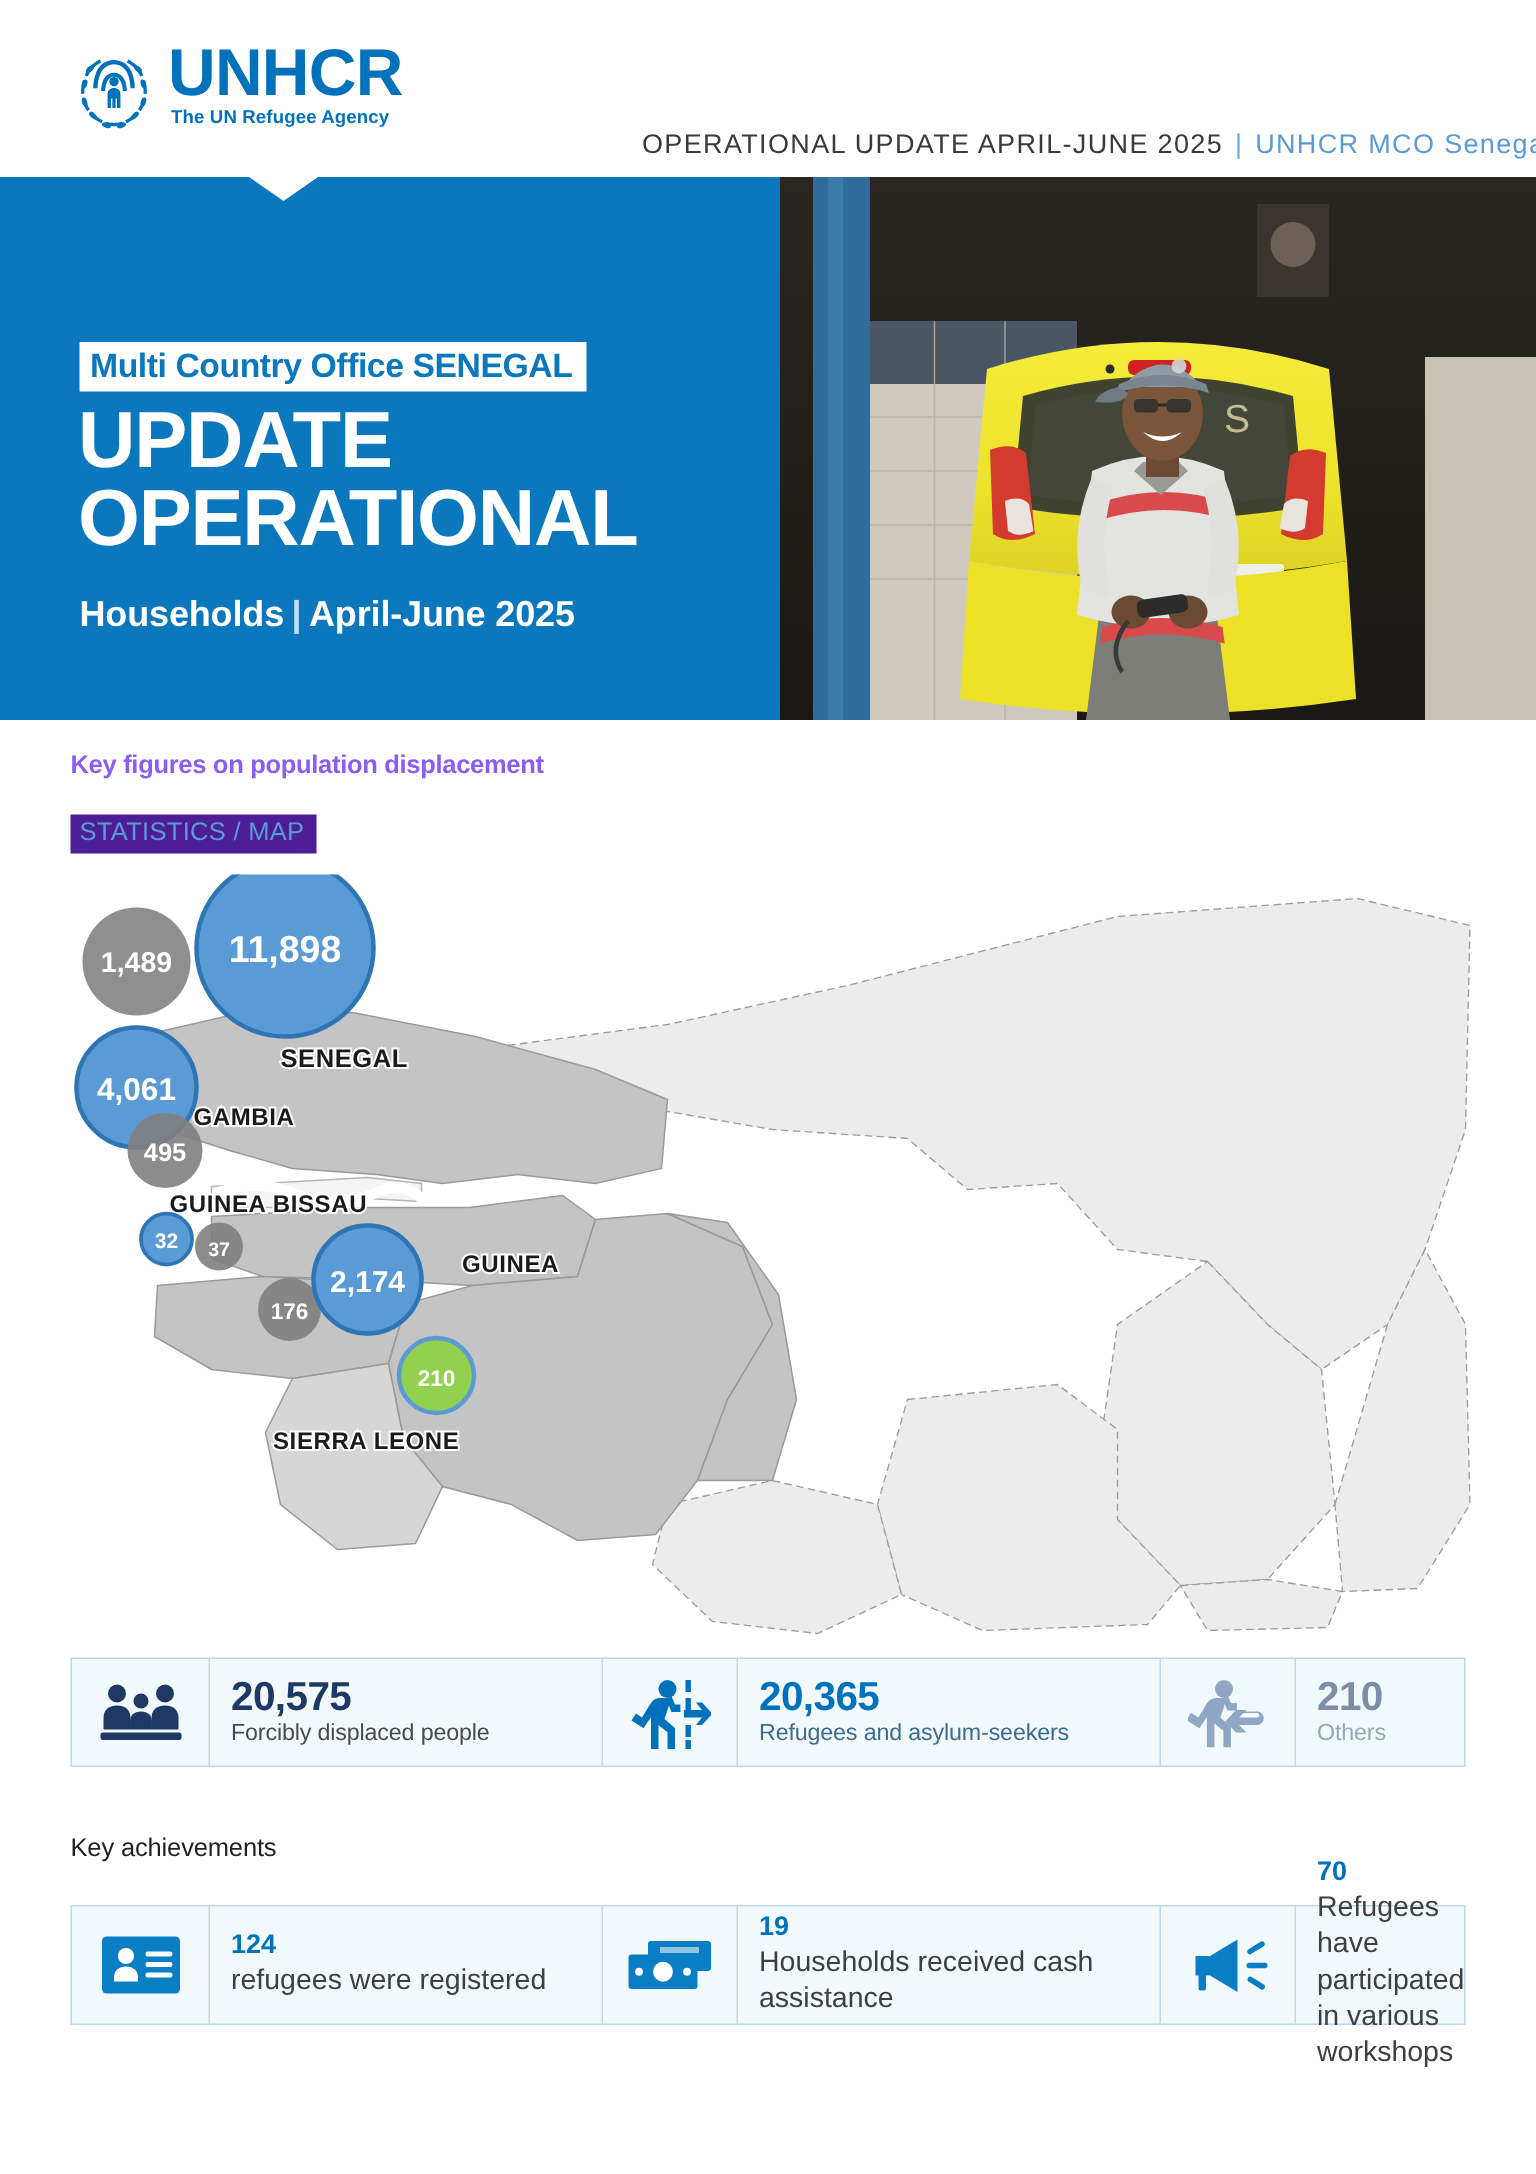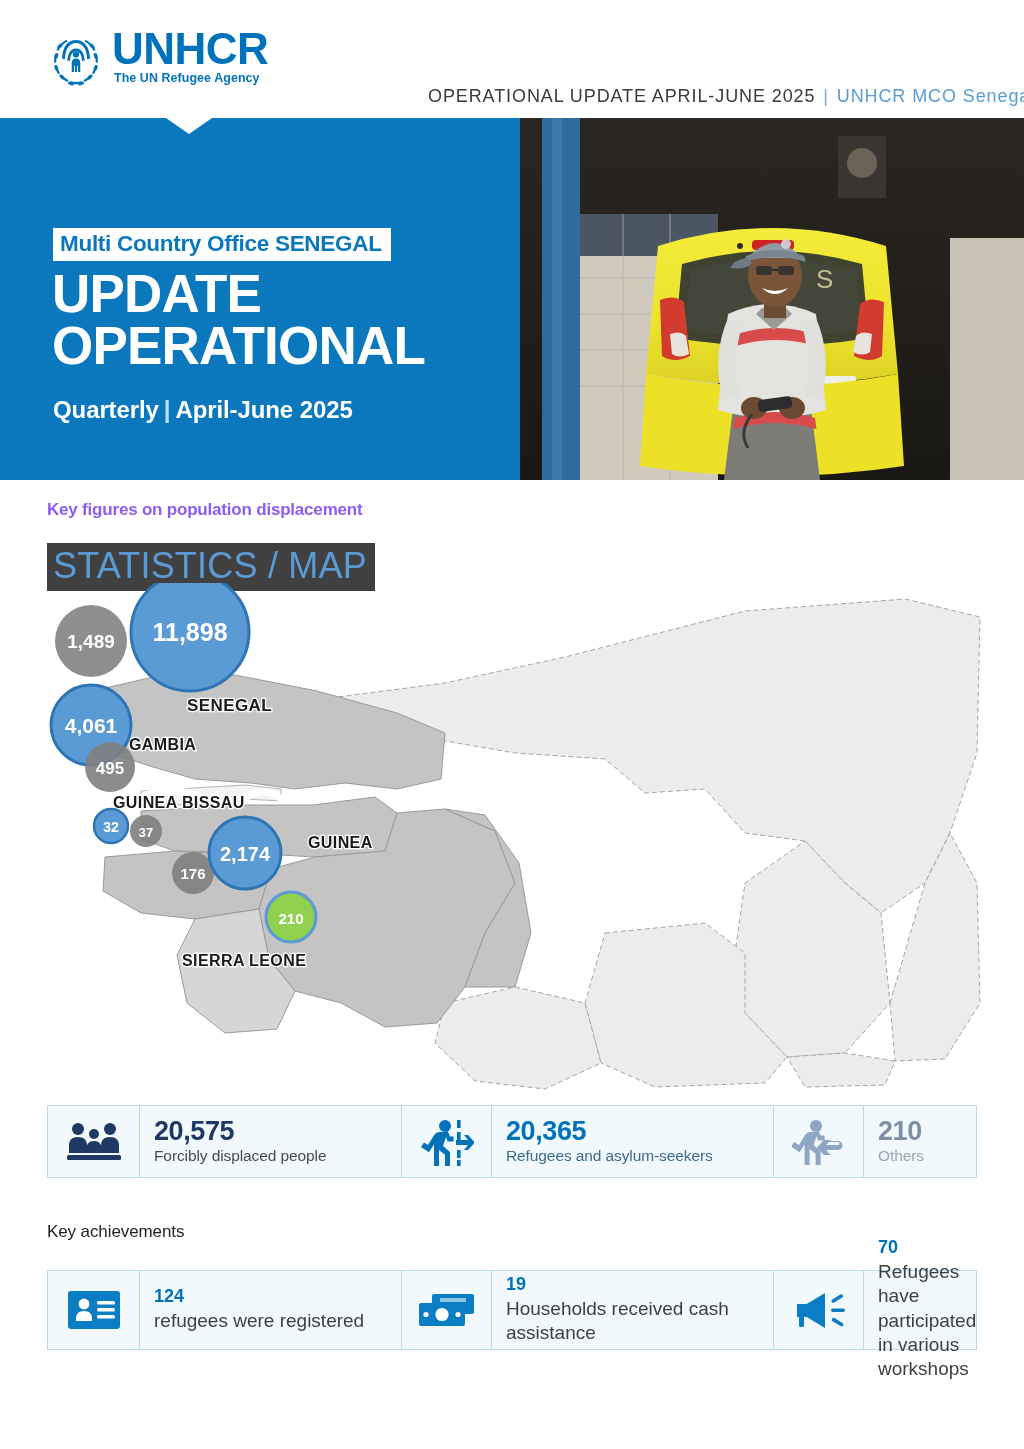--- a/index.html
+++ b/index.html
@@ -130,23 +130,23 @@
     position: absolute;
     left: 47px; top: 500px;
     font-weight: bold;
     font-size: 17px;
     color: #8b5cf6;
     letter-spacing: -0.2px;
   }
   .sec-stats-map {
     position: absolute;
     left: 47px; top: 543px;
-    background: #404040;
+    background: #4c1d95;
     color: #5b9bd5;
-    font-size: 36px;
+    font-size: 17px;
     letter-spacing: 0.2px;
     padding: 2px 8px 4px 6px;
     font-weight: normal;
   }
 
   
   .map {
     position: absolute;
     left: 45px; top: 583px;
     width: 940px; height: 508px;
@@ -272,21 +272,21 @@
 
 <div class="hero">
   <div class="hero-blue">
     <div class="hero-notch"></div>
     <div class="hero-badge">Multi Country Office SENEGAL</div>
     <div class="hero-title">
       <div>UPDATE</div>
       <div>OPERATIONAL</div>
     </div>
     <div class="hero-sub">
-      <span>Quarterly</span><span class="bar">|</span><span>April-June 2025</span>
+      <span>Households</span><span class="bar">|</span><span>April-June 2025</span>
     </div>
   </div>
 
   <div class="hero-photo">
     <svg width="504" height="362" viewBox="0 0 504 362">
       <defs>
         <linearGradient id="grgCar" x1="0" y1="0" x2="0" y2="1">
           <stop offset="0%" stop-color="#f4ec3a"></stop>
           <stop offset="60%" stop-color="#ede32c"></stop>
           <stop offset="100%" stop-color="#ddd224"></stop>

